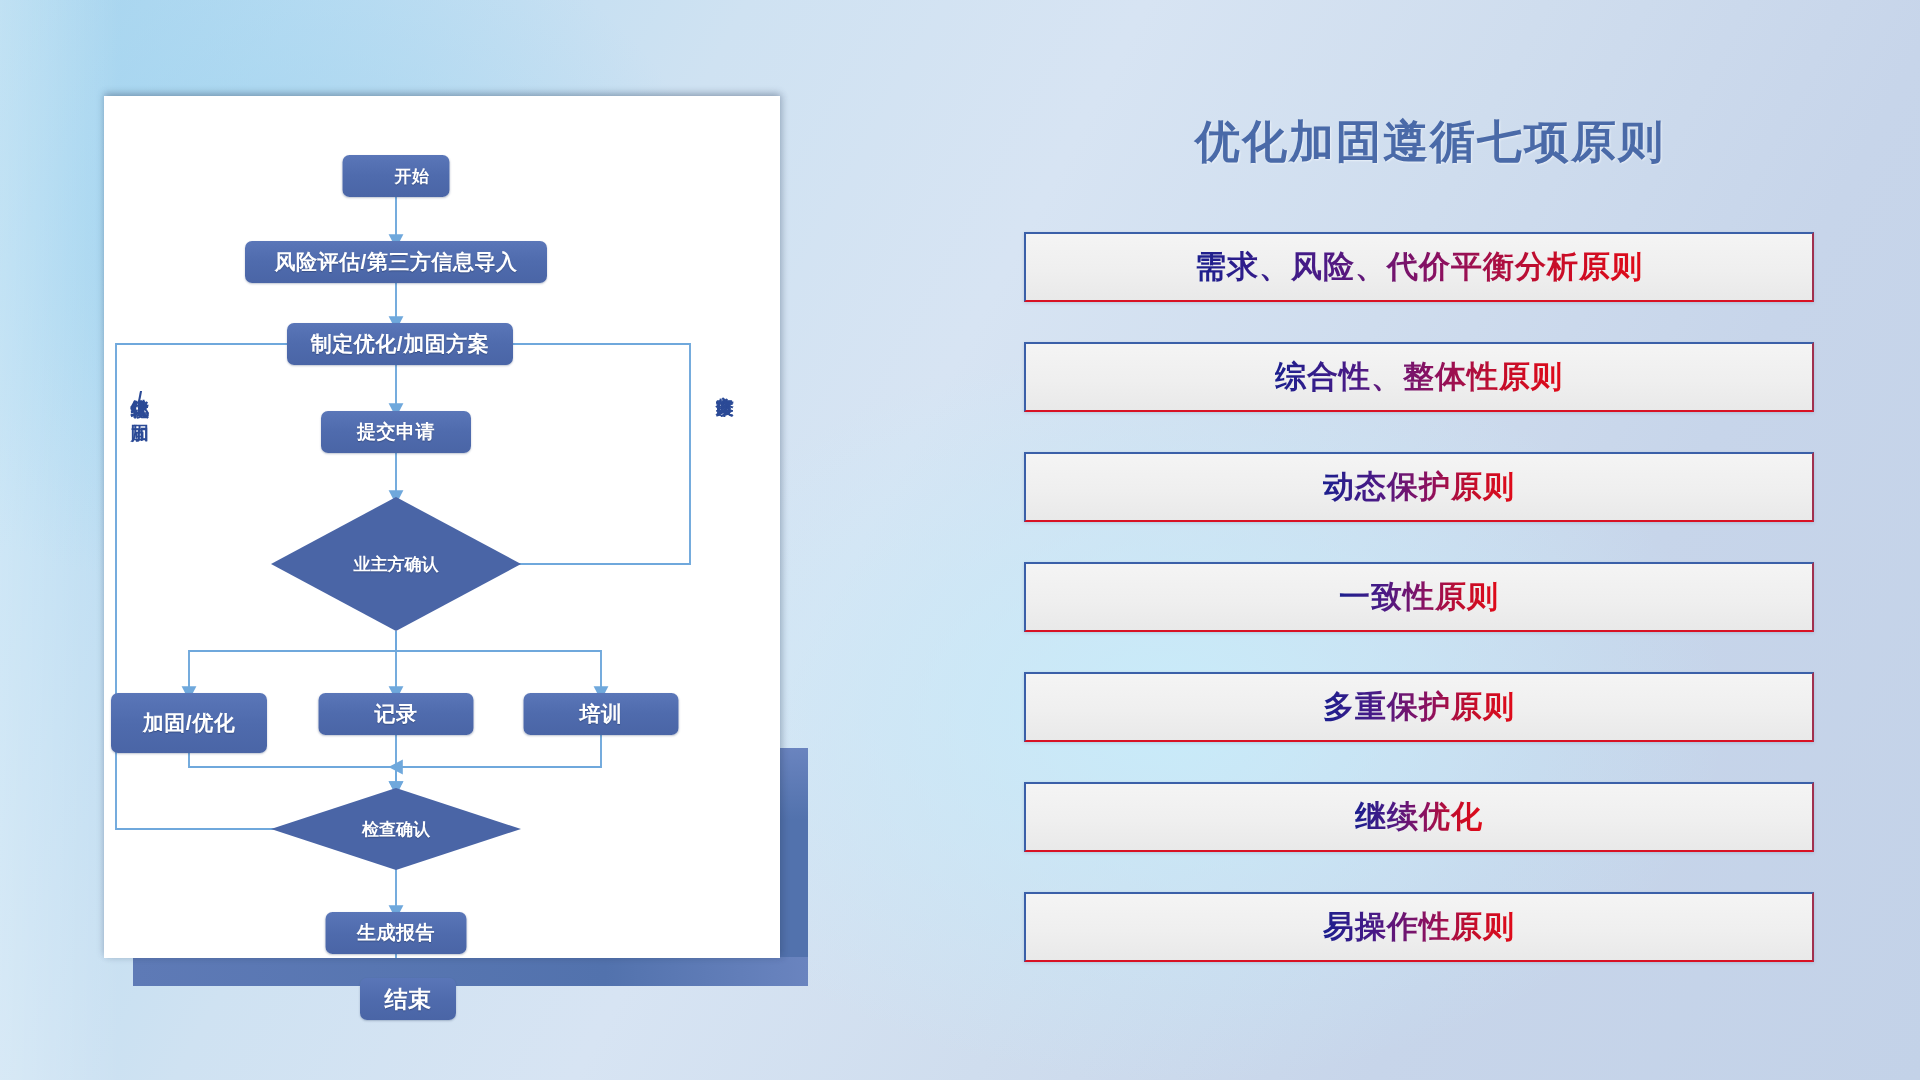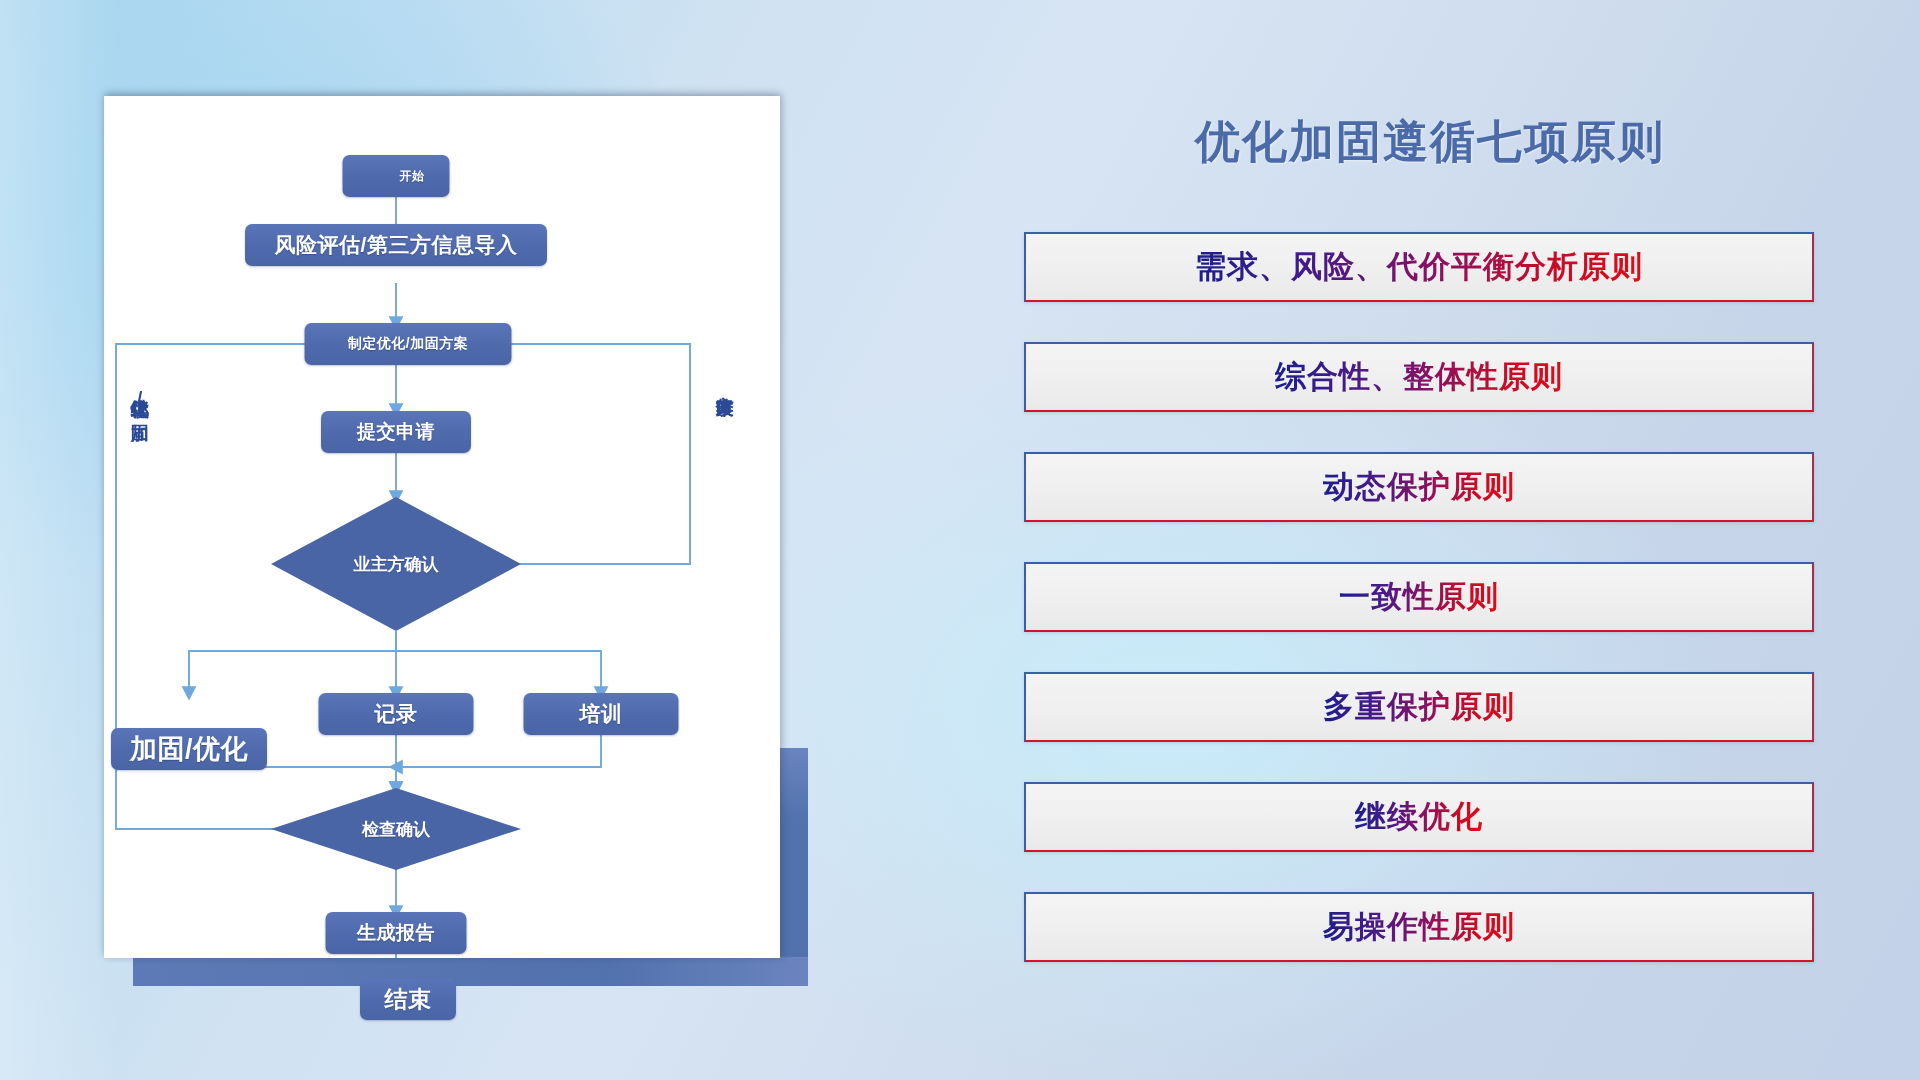--- a/index.html
+++ b/index.html
@@ -206,31 +206,31 @@
           <path d="M292,773 L292,816"></path>
 
           <path d="M292,858 L292,877"></path>
 
           <path d="M412,468 L586,468 L586,248 L365,248"></path>
 
           <path d="M207,733 L12,733 L12,248 L219,248"></path>
         </g>
       </svg>
 
-      <div class="node" style="left:292px;top:59px;width:107px;height:42px;font-size:12px;transform:translateX(-50%);padding-left:32px;">开始</div>
-
-      <div class="node" style="left:292px;top:128px;width:302px;height:42px;font-size:21px;transform:translateX(-50%);">风险评估/第三方信息导入</div>
-
-      <div class="node" style="left:304px;top:227px;width:207px;height:42px;font-size:14px;transform:translateX(-50%);">制定优化/加固方案</div>
+      <div class="node" style="left:292px;top:59px;width:107px;height:42px;font-size:17px;transform:translateX(-50%);padding-left:32px;">开始</div>
+
+      <div class="node" style="left:292px;top:145px;width:302px;height:42px;font-size:21px;transform:translateX(-50%);">风险评估/第三方信息导入</div>
+
+      <div class="node" style="left:296px;top:227px;width:226px;height:42px;font-size:21px;transform:translateX(-50%);">制定优化/加固方案</div>
 
       <div class="node" style="left:292px;top:315px;width:150px;height:42px;font-size:19px;transform:translateX(-50%);">提交申请</div>
 
       <div class="diamond" style="left:292px;top:401px;width:250px;height:134px;font-size:17px;transform:translateX(-50%);">业主方确认</div>
 
-      <div class="node" style="left:85px;top:632px;width:156px;height:42px;font-size:27px;transform:translateX(-50%);">加固/优化</div>
+      <div class="node" style="left:85px;top:597px;width:156px;height:60px;font-size:21px;transform:translateX(-50%);">加固/优化</div>
 
       <div class="node" style="left:292px;top:597px;width:155px;height:42px;font-size:21px;transform:translateX(-50%);">记录</div>
 
       <div class="node" style="left:497px;top:597px;width:155px;height:42px;font-size:21px;transform:translateX(-50%);">培训</div>
 
       <div class="diamond" style="left:292px;top:692px;width:250px;height:82px;font-size:17px;transform:translateX(-50%);">检查确认</div>
 
       <div class="node" style="left:292px;top:816px;width:141px;height:42px;font-size:19px;transform:translateX(-50%);">生成报告</div>
 
       <div class="node" style="left:304px;top:882px;width:96px;height:42px;font-size:23px;transform:translateX(-50%);">结束</div>

